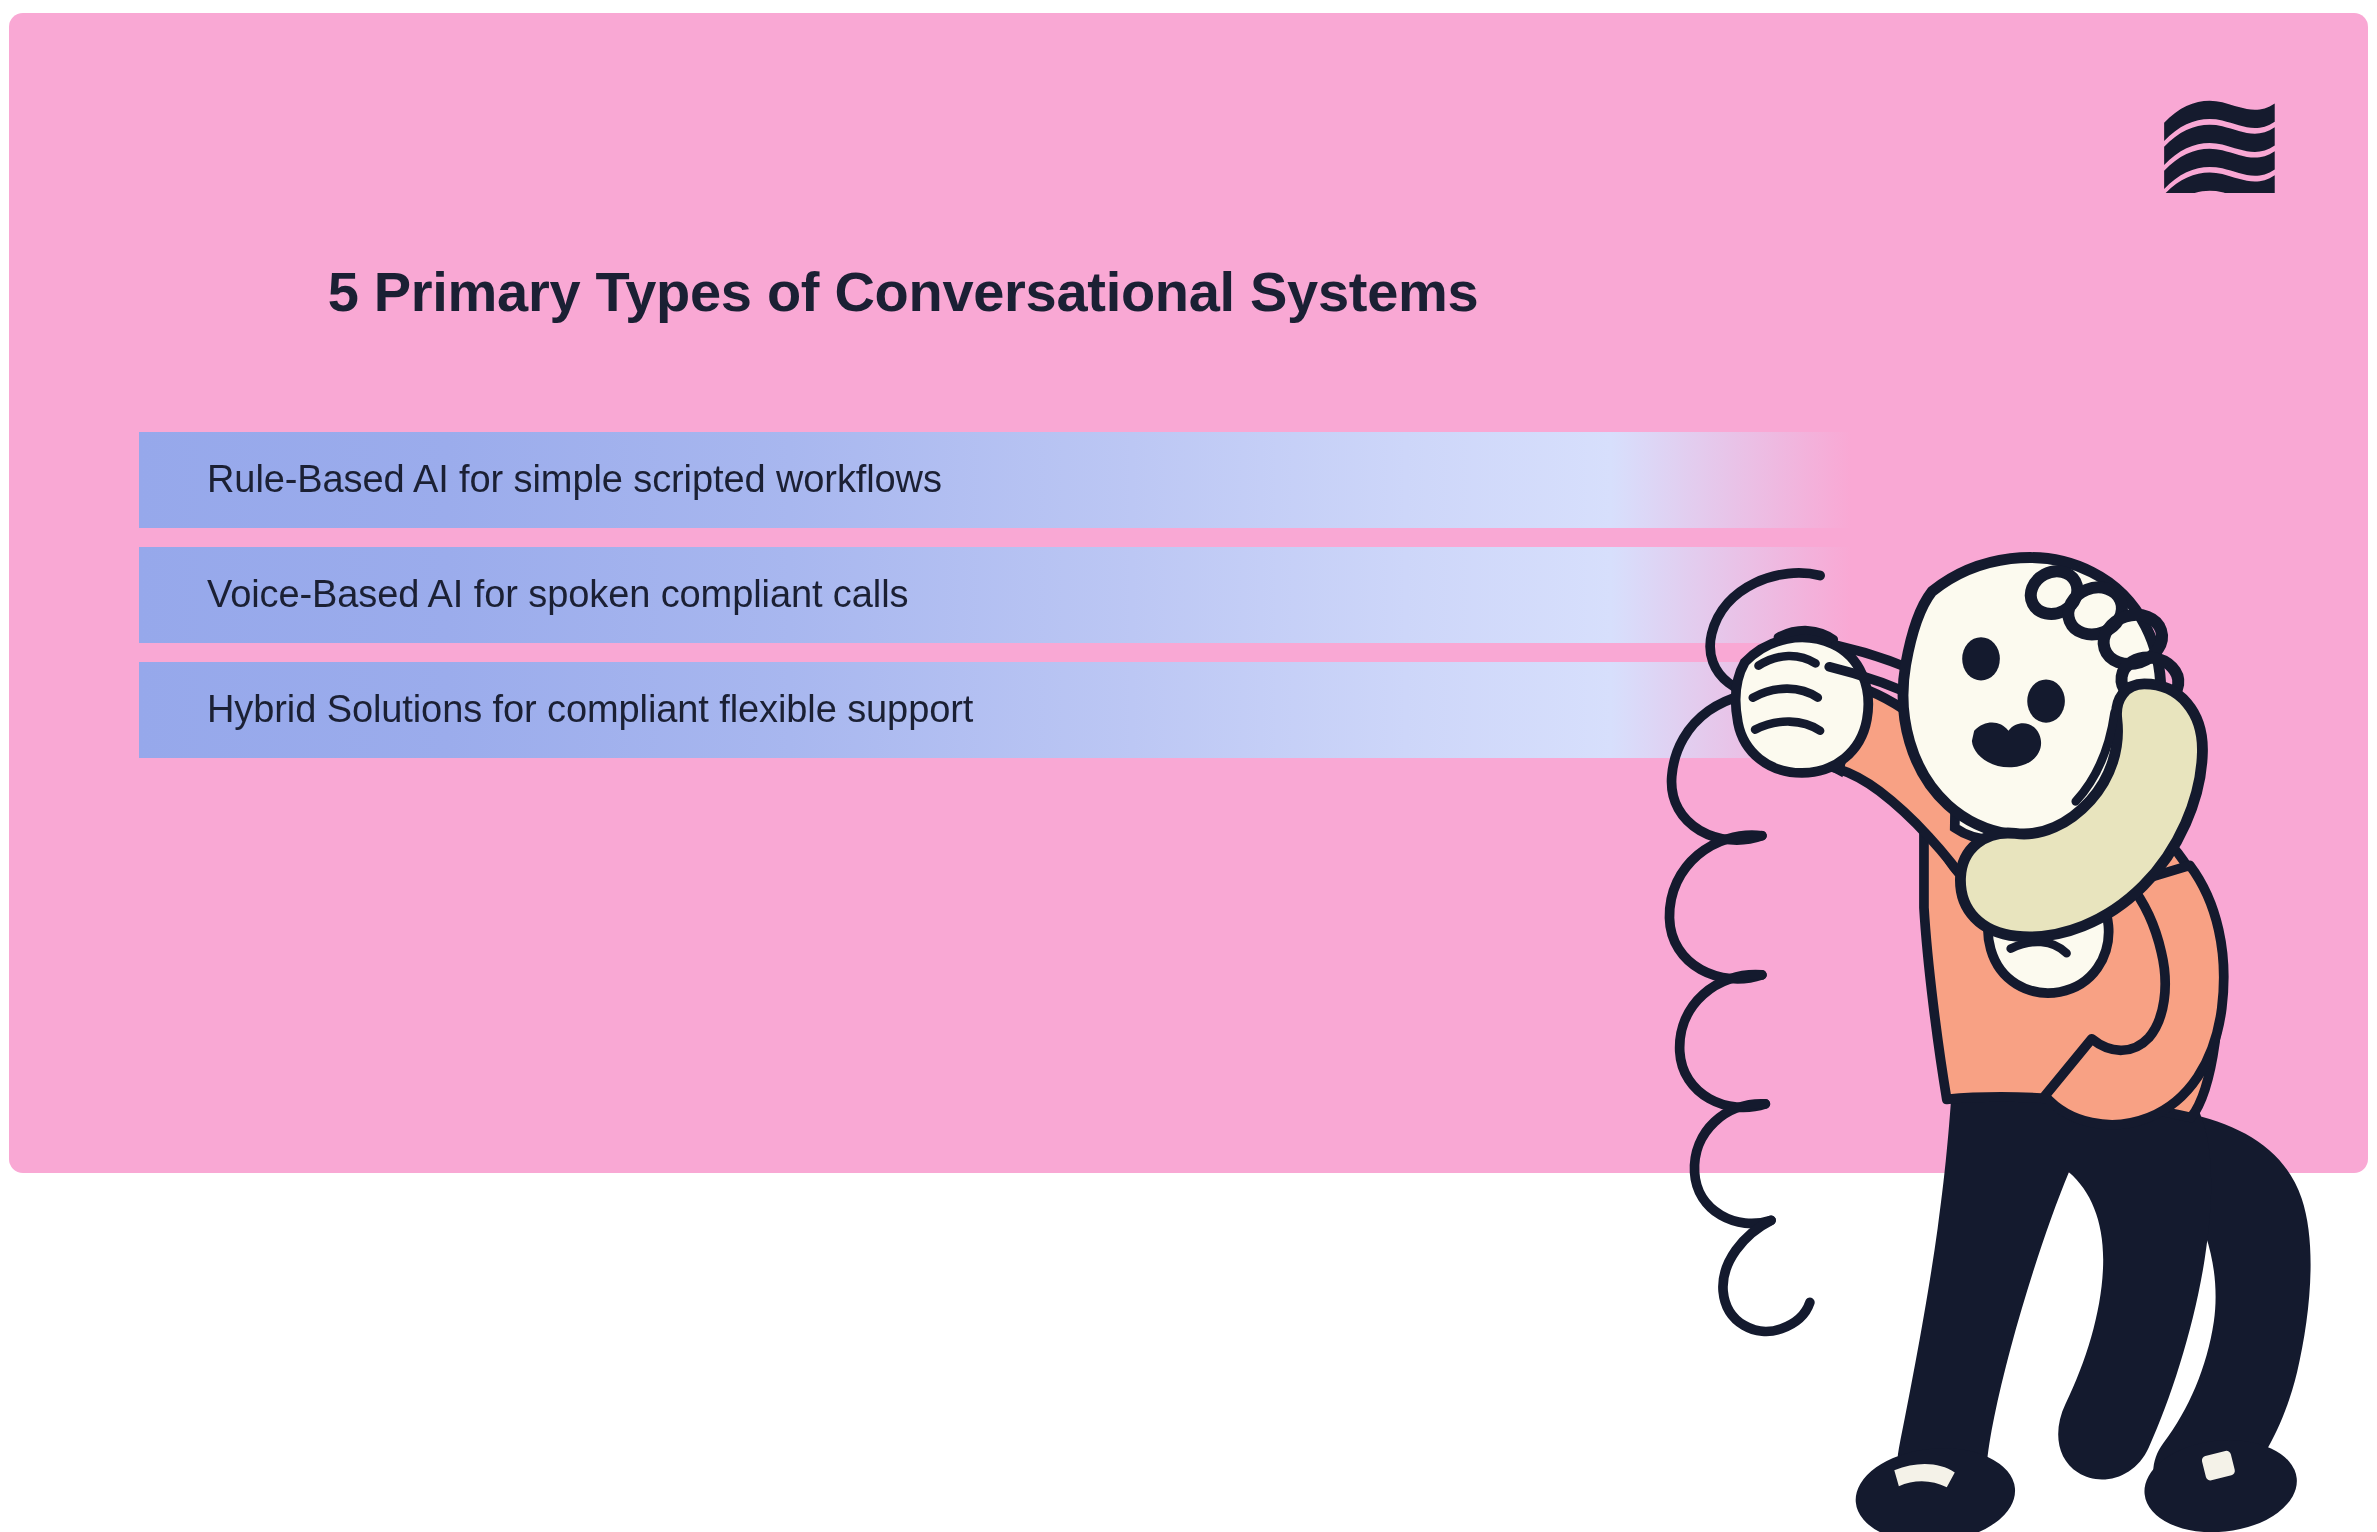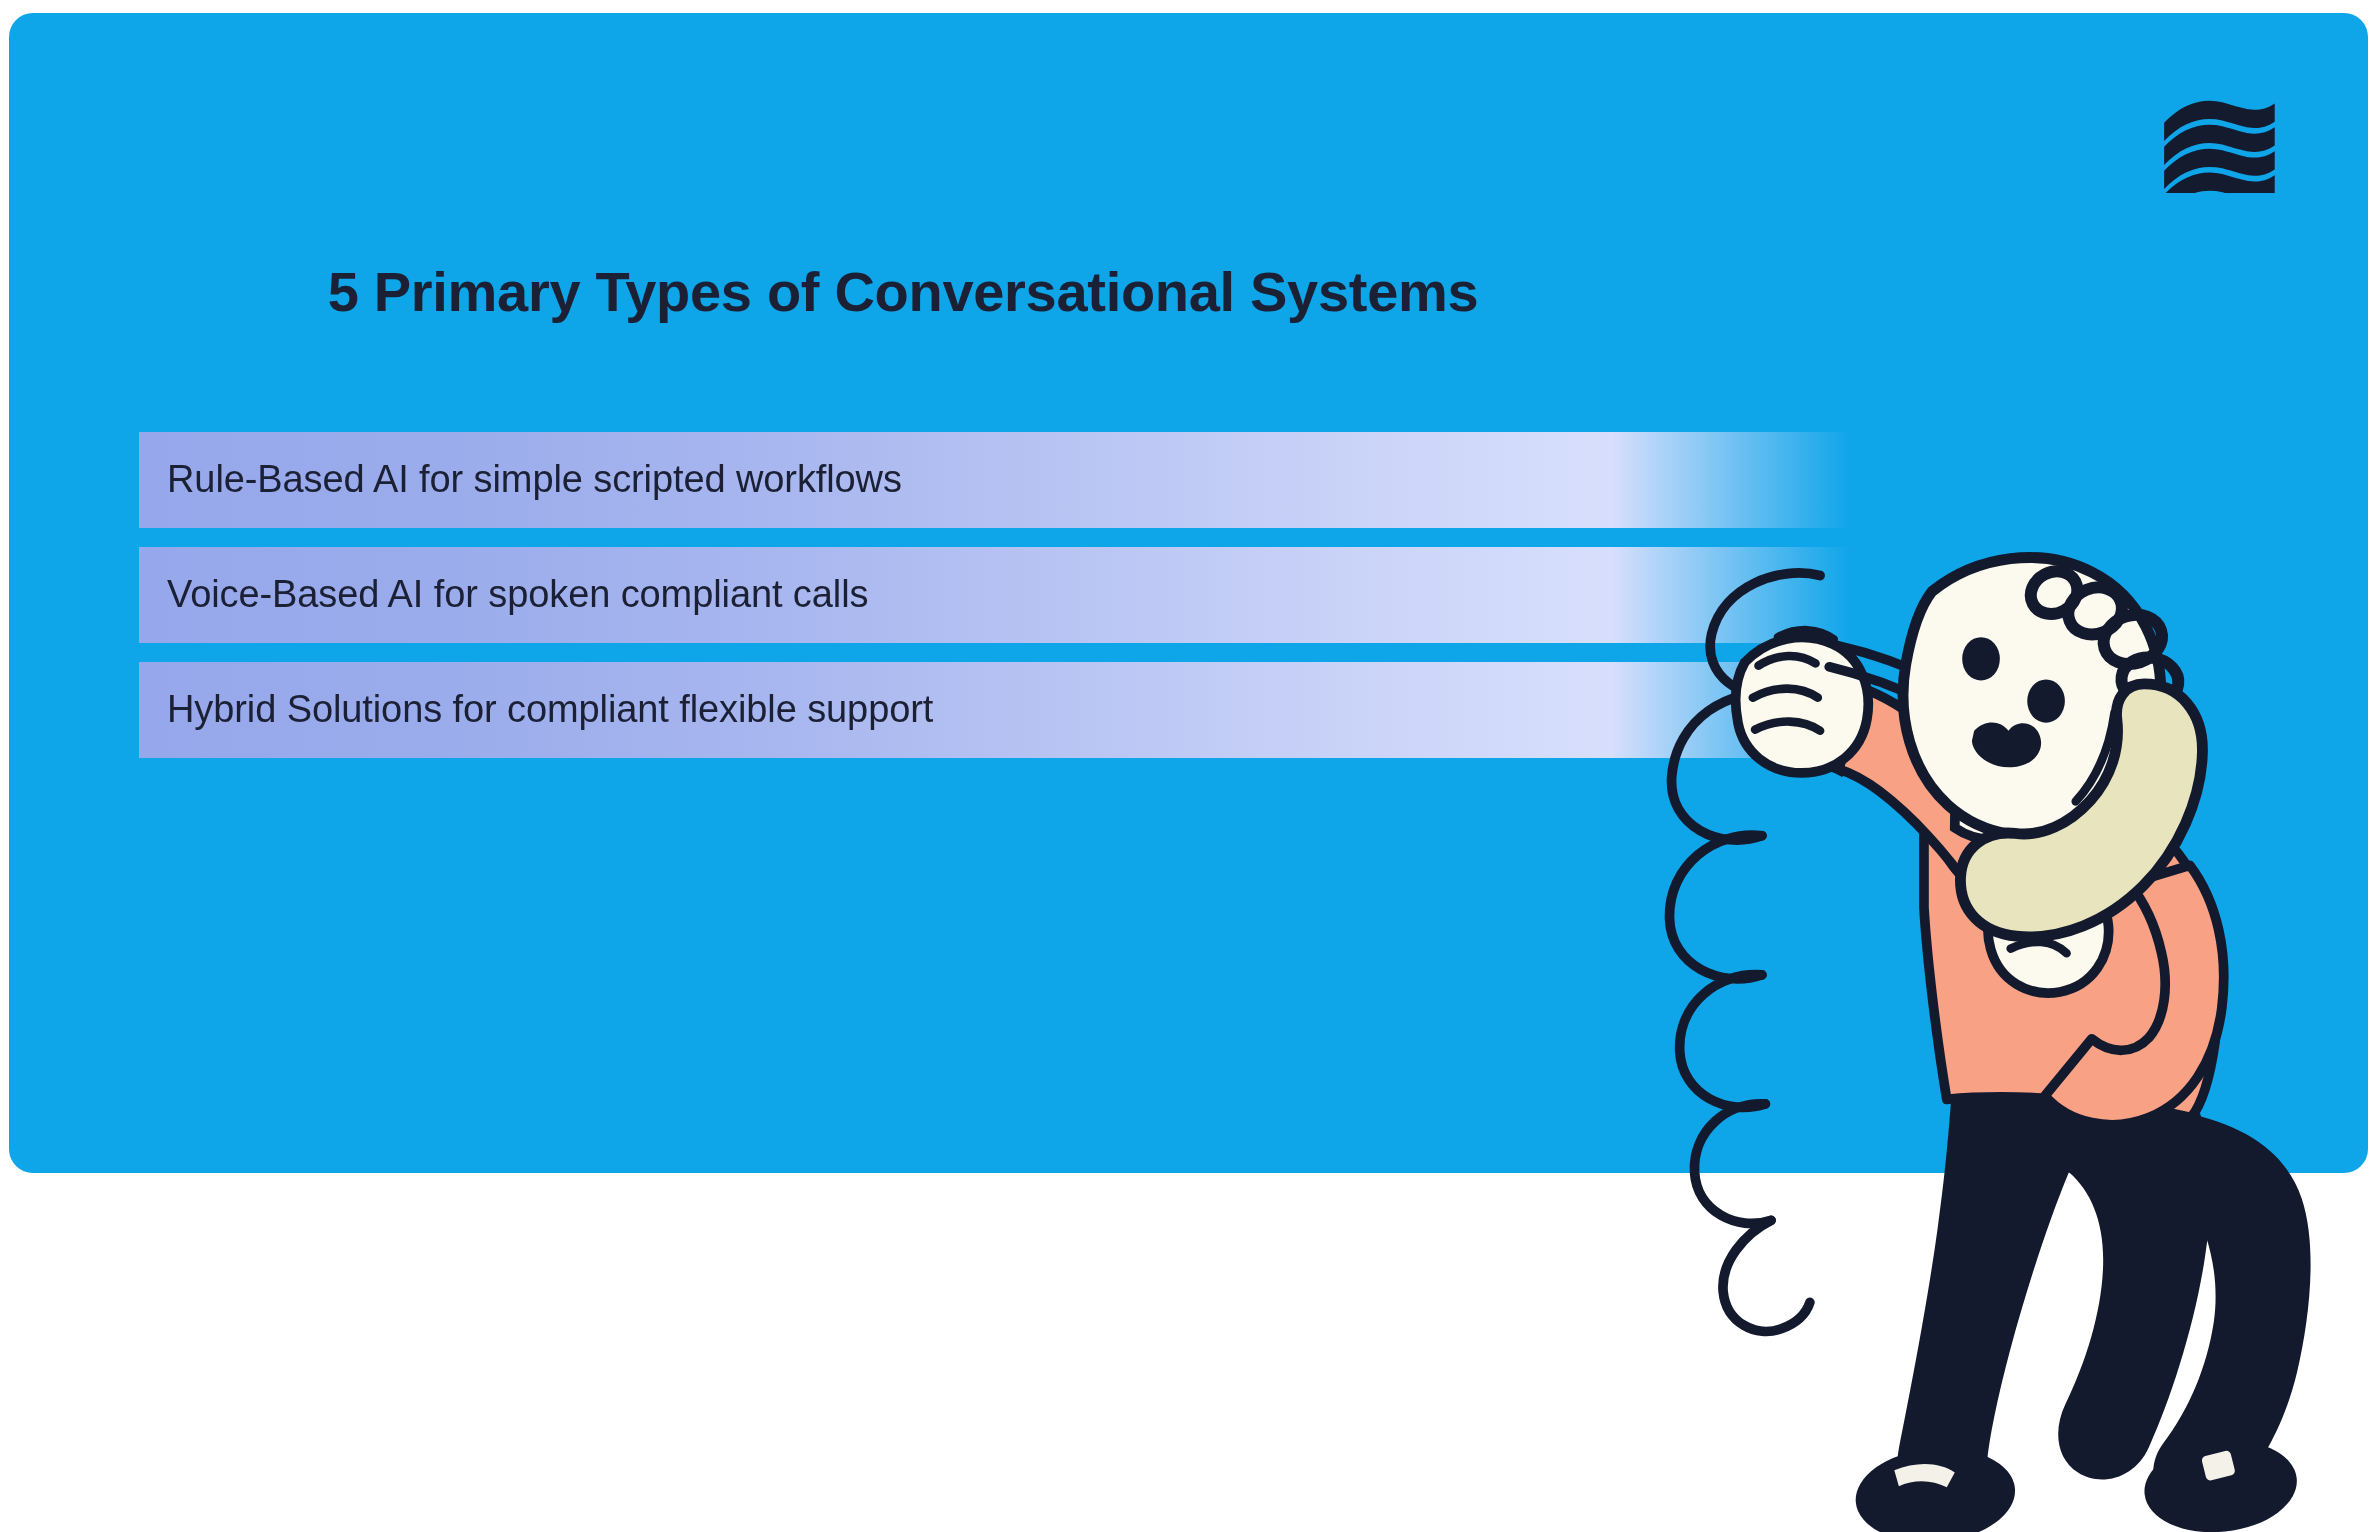--- a/index.html
+++ b/index.html
@@ -23,22 +23,22 @@
     background: #ffffff;
   }
 
   
   .card {
     position: absolute;
     left: 9px;
     top: 12.6px;
     width: 2359px;
     height: 1160px;
-    border-radius: 24px;
-    background: #0ea5e9;
+    border-radius: 14px;
+    background: #f9a8d4;
     overflow: hidden;
   }
 
   
   .logo {
     position: absolute;
     right: 91px;
     top: 80px;
     width: 114px;
     height: 100px;
@@ -75,21 +75,21 @@
                 #9bacec 18%,
                 #a8b7ef 38%,
                 #bcc7f4 58%,
                 #cdd6f9 74%,
                 #d7dffc 86%,
                 rgba(217,225,252,0) 100%);
     display: flex;
     align-items: center;
   }
   .bar-label {
-    padding-left: 28px;
+    padding-left: 68px;
     font-size: 38px;
     font-weight: 400;
     color: #1b2034;
     white-space: nowrap;
     letter-spacing: -0.1px;
   }
 
   
   .illustration {
     position: absolute;

